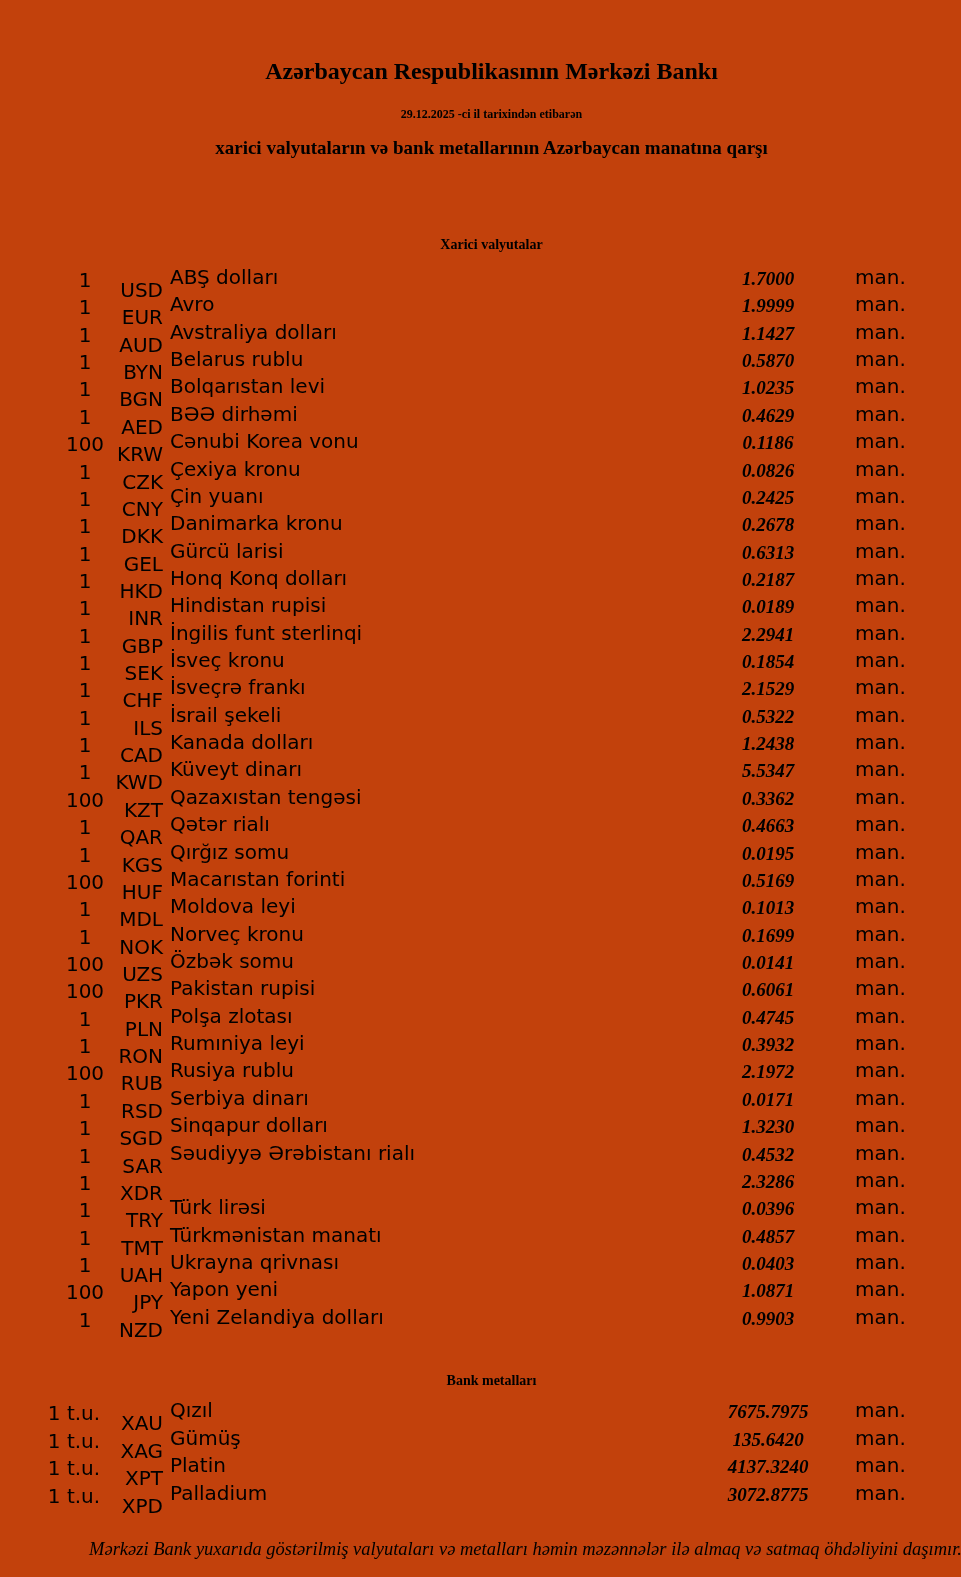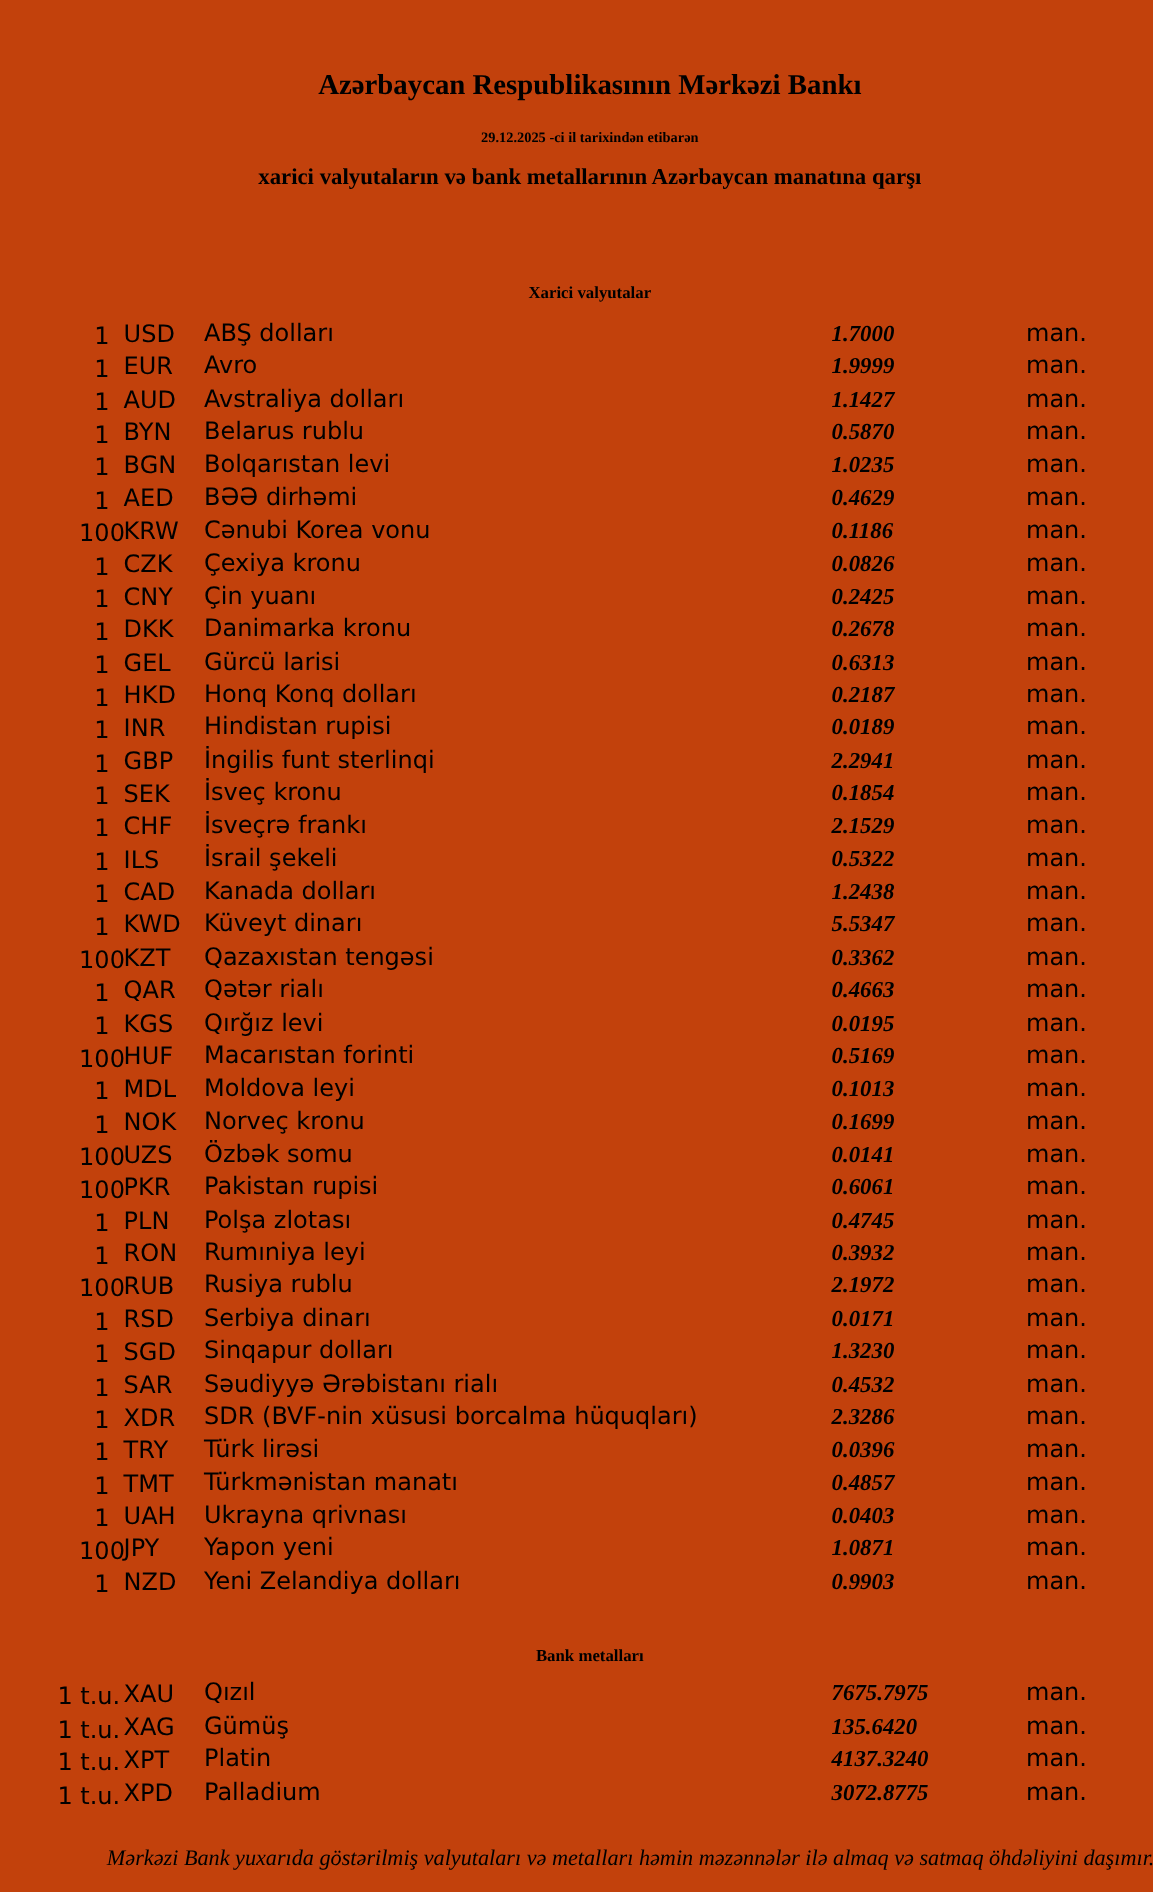--- a/index.html
+++ b/index.html
@@ -38,24 +38,24 @@
   .row { position:relative; height:27.37px; }
   #metal-rows .row { height:27.5px; }
   .row span {
     position:absolute; display:block;
     line-height:27.37px;
     white-space:nowrap;
     font-size:20px;
   }
   .qty  { left:40px;  width:90px;  text-align:center; top:2px; }
   .row.metal .qty { left:29px; }
-  .code { left:103px; width:60px;  text-align:left; top:0; }
+  .code { left:103px; width:60px;  text-align:right; top:12px; }
   .name { left:170px; top:-1px; }
   .rate {
-    left:693px; width:150px; text-align:left; top:0;
+    left:693px; width:150px; text-align:center; top:0;
     font-family:"Liberation Serif", serif;
     font-style:italic; font-weight:bold;
     font-size:19px !important;
   }
   .man  { left:855px; top:-1px; }
   
   .footer {
     position:absolute; top:1536px; left:0; width:100%;
     text-align:center;
     font-family:"Liberation Serif", serif;
@@ -219,21 +219,21 @@
       <div class="row">
         <span class="qty">1</span>
         <span class="code">QAR</span>
         <span class="name">Qətər rialı</span>
         <span class="rate">0.4663</span>
         <span class="man">man.</span>
       </div>
       <div class="row">
         <span class="qty">1</span>
         <span class="code">KGS</span>
-        <span class="name">Qırğız levi</span>
+        <span class="name">Qırğız somu</span>
         <span class="rate">0.0195</span>
         <span class="man">man.</span>
       </div>
       <div class="row">
         <span class="qty">100</span>
         <span class="code">HUF</span>
         <span class="name">Macarıstan forinti</span>
         <span class="rate">0.5169</span>
         <span class="man">man.</span>
       </div>
@@ -303,21 +303,20 @@
       <div class="row">
         <span class="qty">1</span>
         <span class="code">SAR</span>
         <span class="name">Səudiyyə Ərəbistanı rialı</span>
         <span class="rate">0.4532</span>
         <span class="man">man.</span>
       </div>
       <div class="row">
         <span class="qty">1</span>
         <span class="code">XDR</span>
-        <span class="name">SDR (BVF-nin xüsusi borcalma hüquqları)</span>
         <span class="rate">2.3286</span>
         <span class="man">man.</span>
       </div>
       <div class="row">
         <span class="qty">1</span>
         <span class="code">TRY</span>
         <span class="name">Türk lirəsi</span>
         <span class="rate">0.0396</span>
         <span class="man">man.</span>
       </div>

